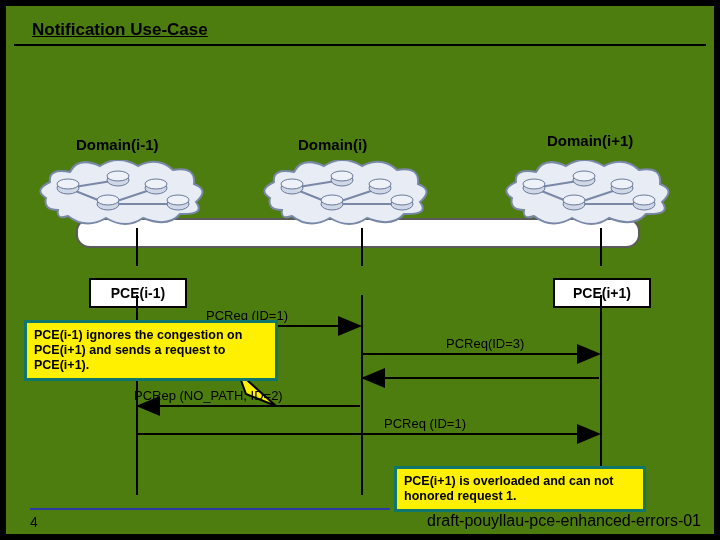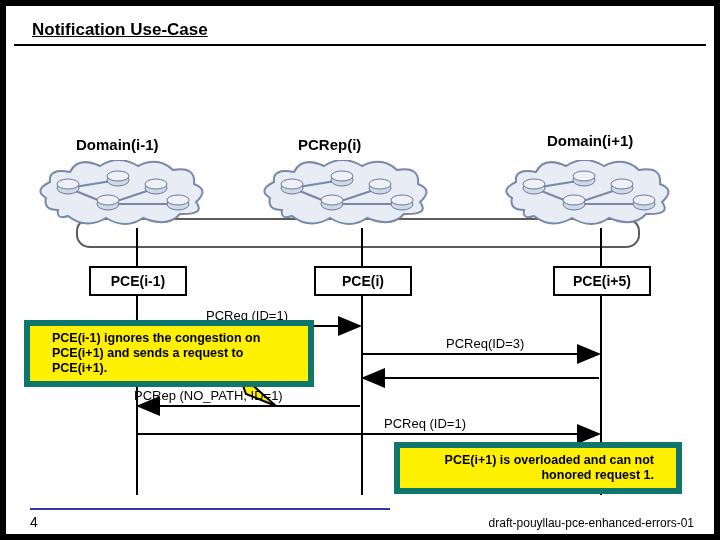--- a/index.html
+++ b/index.html
@@ -10,21 +10,21 @@
     font-family: Arial, Helvetica, sans-serif;
     background: #000;
     overflow: hidden;
   }
   .slide {
     position: absolute;
     left: 6px;
     top: 6px;
     width: 708px;
     height: 528px;
-    background: #ffffff;
+    background: #4d7c0f;
   }
   .title {
     position: absolute;
     left: 26px;
     top: 14px;
     font-size: 17px;
     font-weight: bold;
     text-decoration: underline;
   }
   .title-rule {
@@ -71,20 +71,21 @@
   
   .pce-box {
     position: absolute;
     border: 2px solid #000;
     background: #fff;
     font-size: 14px;
     font-weight: bold;
     text-align: center;
     padding: 5px 0;
     width: 94px;
+    margin-top: 12px;
   }
   
   .cloud-conn {
     position: absolute;
     width: 0;
     border-left: 2px solid #000;
   }
   
   .lifeline {
     position: absolute;
@@ -103,61 +104,61 @@
     pointer-events: none;
   }
   .msg-label {
     position: absolute;
     font-size: 13px;
     font-weight: normal;
     white-space: nowrap;
   }
   .callout {
     position: absolute;
-    border: 6px solid #0f766e;
+    border: 3px solid #0f766e;
     background: #fff000;
     font-size: 12.5px;
     font-weight: bold;
-    padding: 5px 22px;
+    padding: 5px 7px;
     line-height: 1.2;
   }
   .footer-rule {
     position: absolute;
     left: 24px;
     bottom: 24px;
     width: 360px;
     height: 0;
     border-top: 2px solid #2b3aa5;
   }
   .page-num {
     position: absolute;
     left: 24px;
     bottom: 4px;
     font-size: 14px;
     color: #000;
   }
   .footer-draft {
     position: absolute;
-    right: 20px;
+    right: 13px;
     bottom: 4px;
-    font-size: 12px;
+    font-size: 16px;
     color: #000;
   }
 </style>
 </head>
 <body>
 
 <div class="slide">
 
   <div class="title">Notification Use-Case</div>
   <div class="title-rule"></div>
 
 
   <div class="domain-label" style="left:70px;top:130px">Domain(i-1)</div>
-  <div class="domain-label" style="left:292px;top:130px">PCRep(i)</div>
+  <div class="domain-label" style="left:292px;top:130px">Domain(i)</div>
   <div class="domain-label" style="left:541px;top:126px">Domain(i+1)</div>
 
   <div class="pipe"></div>
 
   <div class="cloud" style="left:32px;top:154px">
     <svg viewBox="0 0 170 70">
       <defs>
         <g id="node">
           <ellipse cx="0" cy="0" rx="11" ry="6" fill="#d0d8e8" stroke="#6a7a9a" stroke-width="1"></ellipse>
           <ellipse cx="0" cy="-4" rx="11" ry="5" fill="#eef1f8" stroke="#6a7a9a" stroke-width="1"></ellipse>
@@ -202,22 +203,21 @@
       <use href="#node" x="70" y="44"></use>
       <use href="#node" x="140" y="44"></use>
     </svg>
   </div>
 
   <div class="cloud-conn" style="left:130px;top:222px;height:38px"></div>
   <div class="cloud-conn" style="left:355px;top:222px;height:38px"></div>
   <div class="cloud-conn" style="left:594px;top:222px;height:38px"></div>
 
   <div class="pce-box" style="left:83px;top:260px">PCE(i-1)</div>
-  <div class="pce-box" style="left:308px;top:260px">PCE(i)</div>
-  <div class="pce-box" style="left:547px;top:260px">PCE(i+5)</div>
+  <div class="pce-box" style="left:547px;top:260px">PCE(i+1)</div>
 
   <div class="lifeline" style="left:130px"></div>
   <div class="lifeline" style="left:355px"></div>
   <div class="lifeline" style="left:594px"></div>
 
   <svg class="arrows">
     <defs>
       <marker id="ah" markerWidth="12" markerHeight="10" refX="11" refY="5" orient="auto">
         <path d="M0,0 L12,5 L0,10 Z" fill="#000"></path>
       </marker>
@@ -231,23 +231,23 @@
 
     <line x1="354" y1="400" x2="132" y2="400" stroke="#000" stroke-width="2" marker-end="url(#ah)"></line>
 
     <line x1="131" y1="428" x2="593" y2="428" stroke="#000" stroke-width="2" marker-end="url(#ah)"></line>
 
     <polygon points="232,366 270,400 240,388" fill="#fff000" stroke="#000" stroke-width="2"></polygon>
   </svg>
 
   <div class="msg-label" style="left:200px;top:302px">PCReq (ID=1)</div>
   <div class="msg-label" style="left:440px;top:330px">PCReq(ID=3)</div>
-  <div class="msg-label" style="left:128px;top:382px">PCRep (NO_PATH, ID=1)</div>
+  <div class="msg-label" style="left:128px;top:382px">PCRep (NO_PATH, ID=2)</div>
   <div class="msg-label" style="left:378px;top:410px">PCReq (ID=1)</div>
 
   <div class="callout" style="left:18px;top:314px;width:234px">PCE(i-1) ignores the congestion on PCE(i+1) and sends a request to PCE(i+1).</div>
-  <div class="callout" style="left:388px;top:436px;width:232px;text-align:right">PCE(i+1) is overloaded and can not honored request 1.</div>
+  <div class="callout" style="left:388px;top:460px;width:232px;text-align:left">PCE(i+1) is overloaded and can not honored request 1.</div>
 
   <div class="footer-rule"></div>
   <div class="page-num">4</div>
   <div class="footer-draft">draft-pouyllau-pce-enhanced-errors-01</div>
 
 </div>
 
 </body></html>

